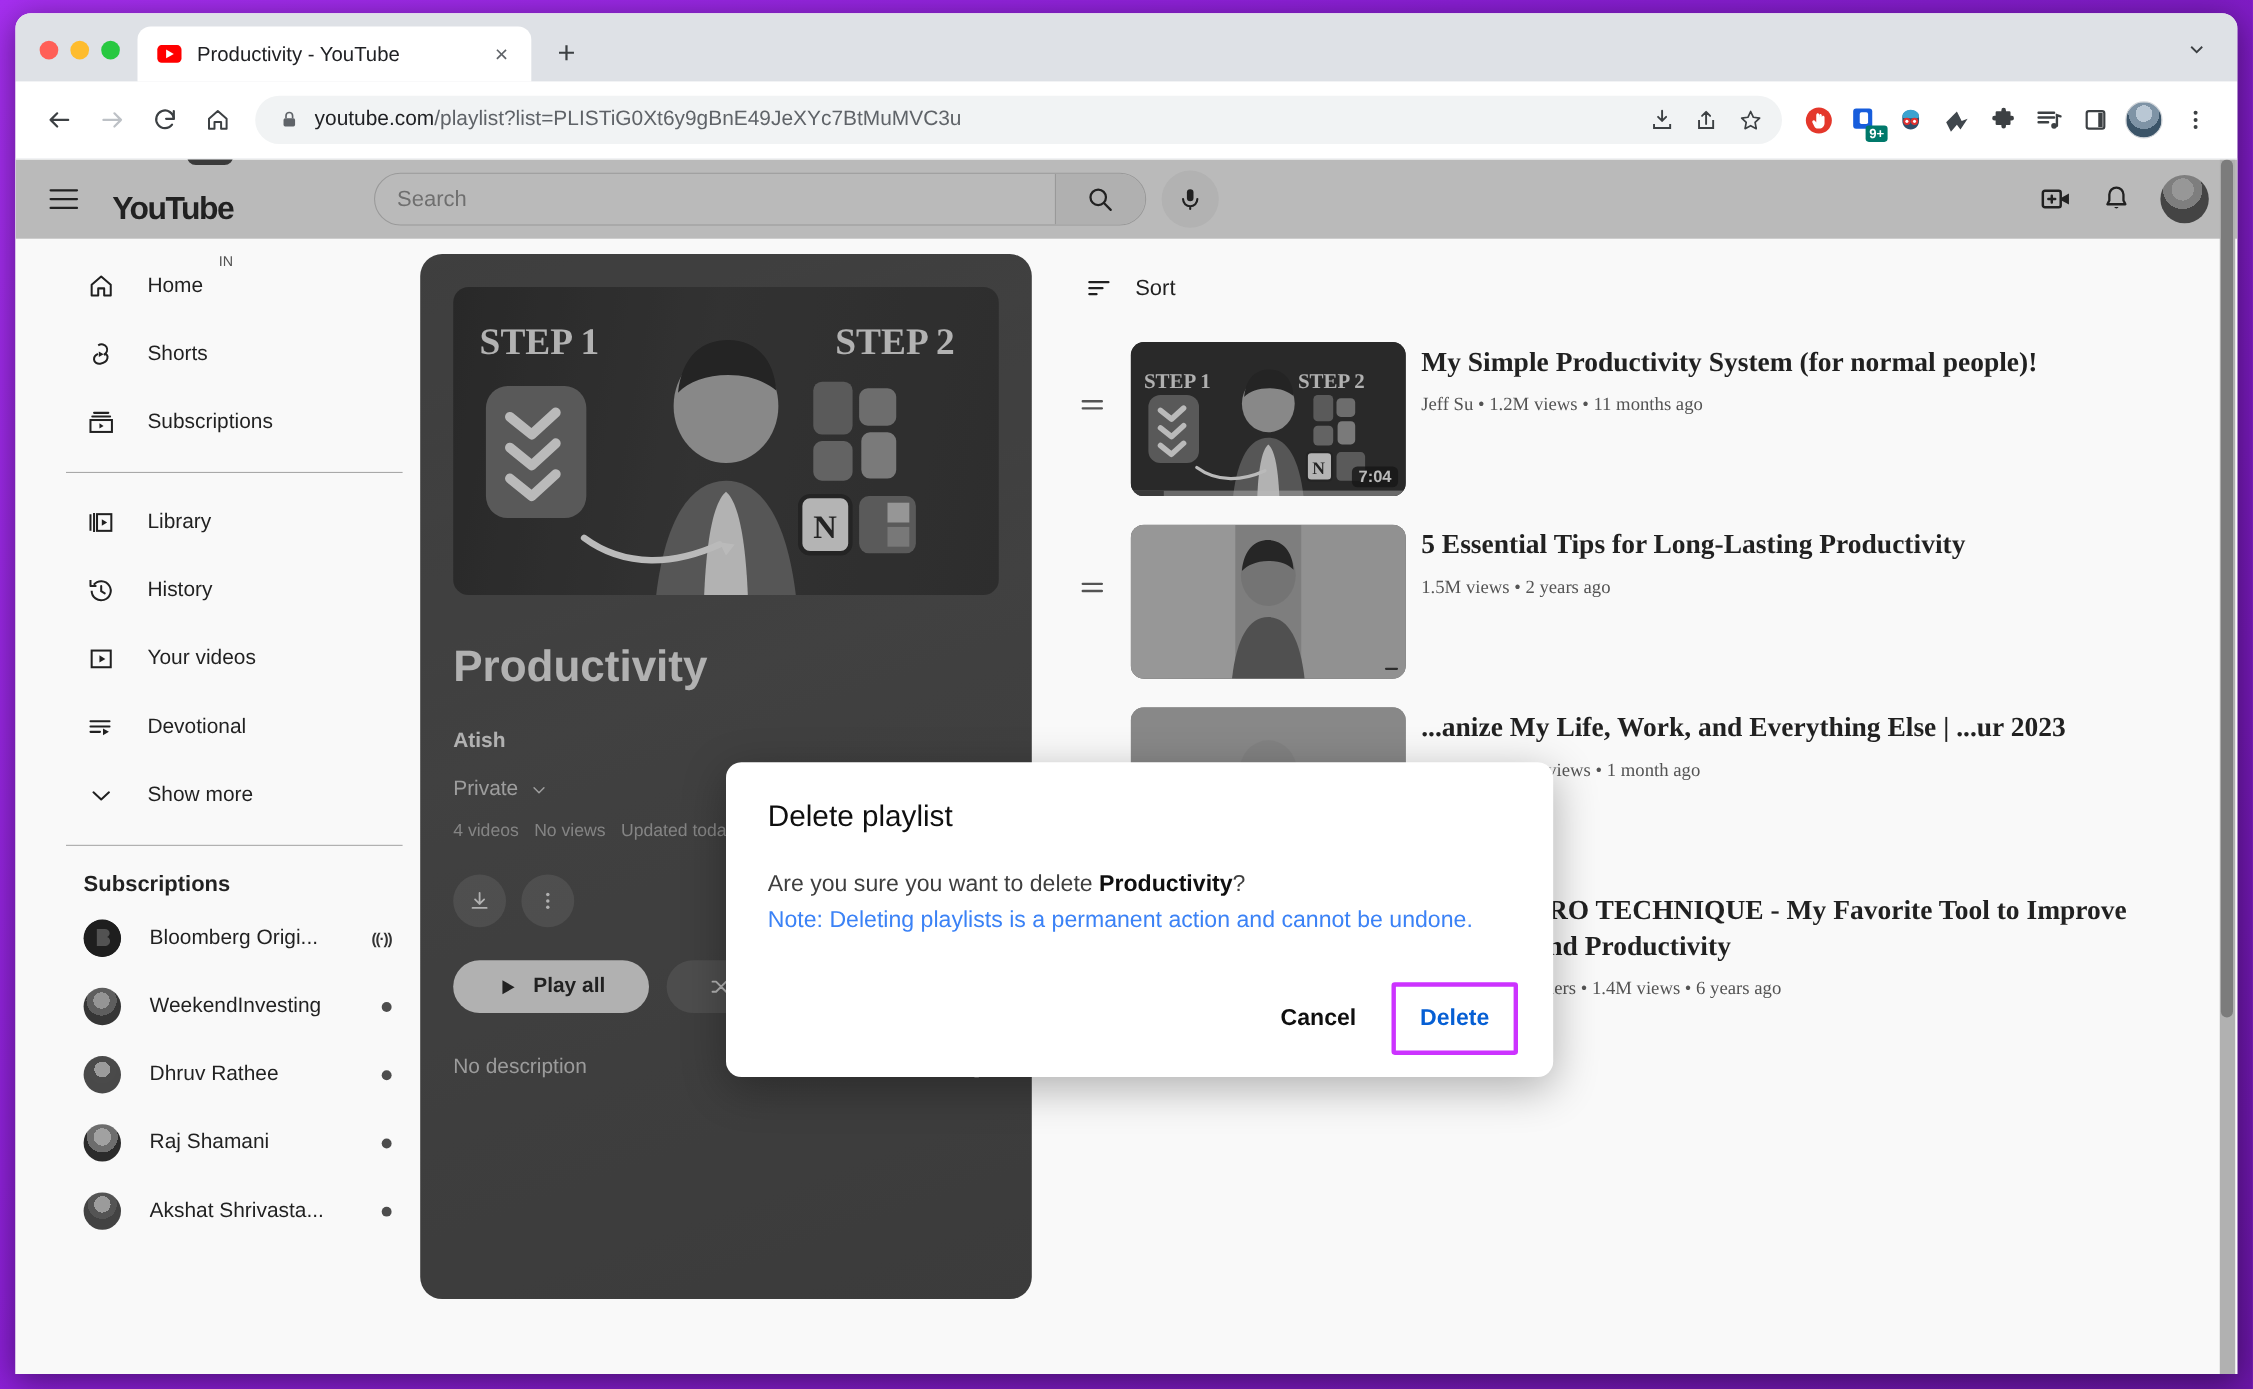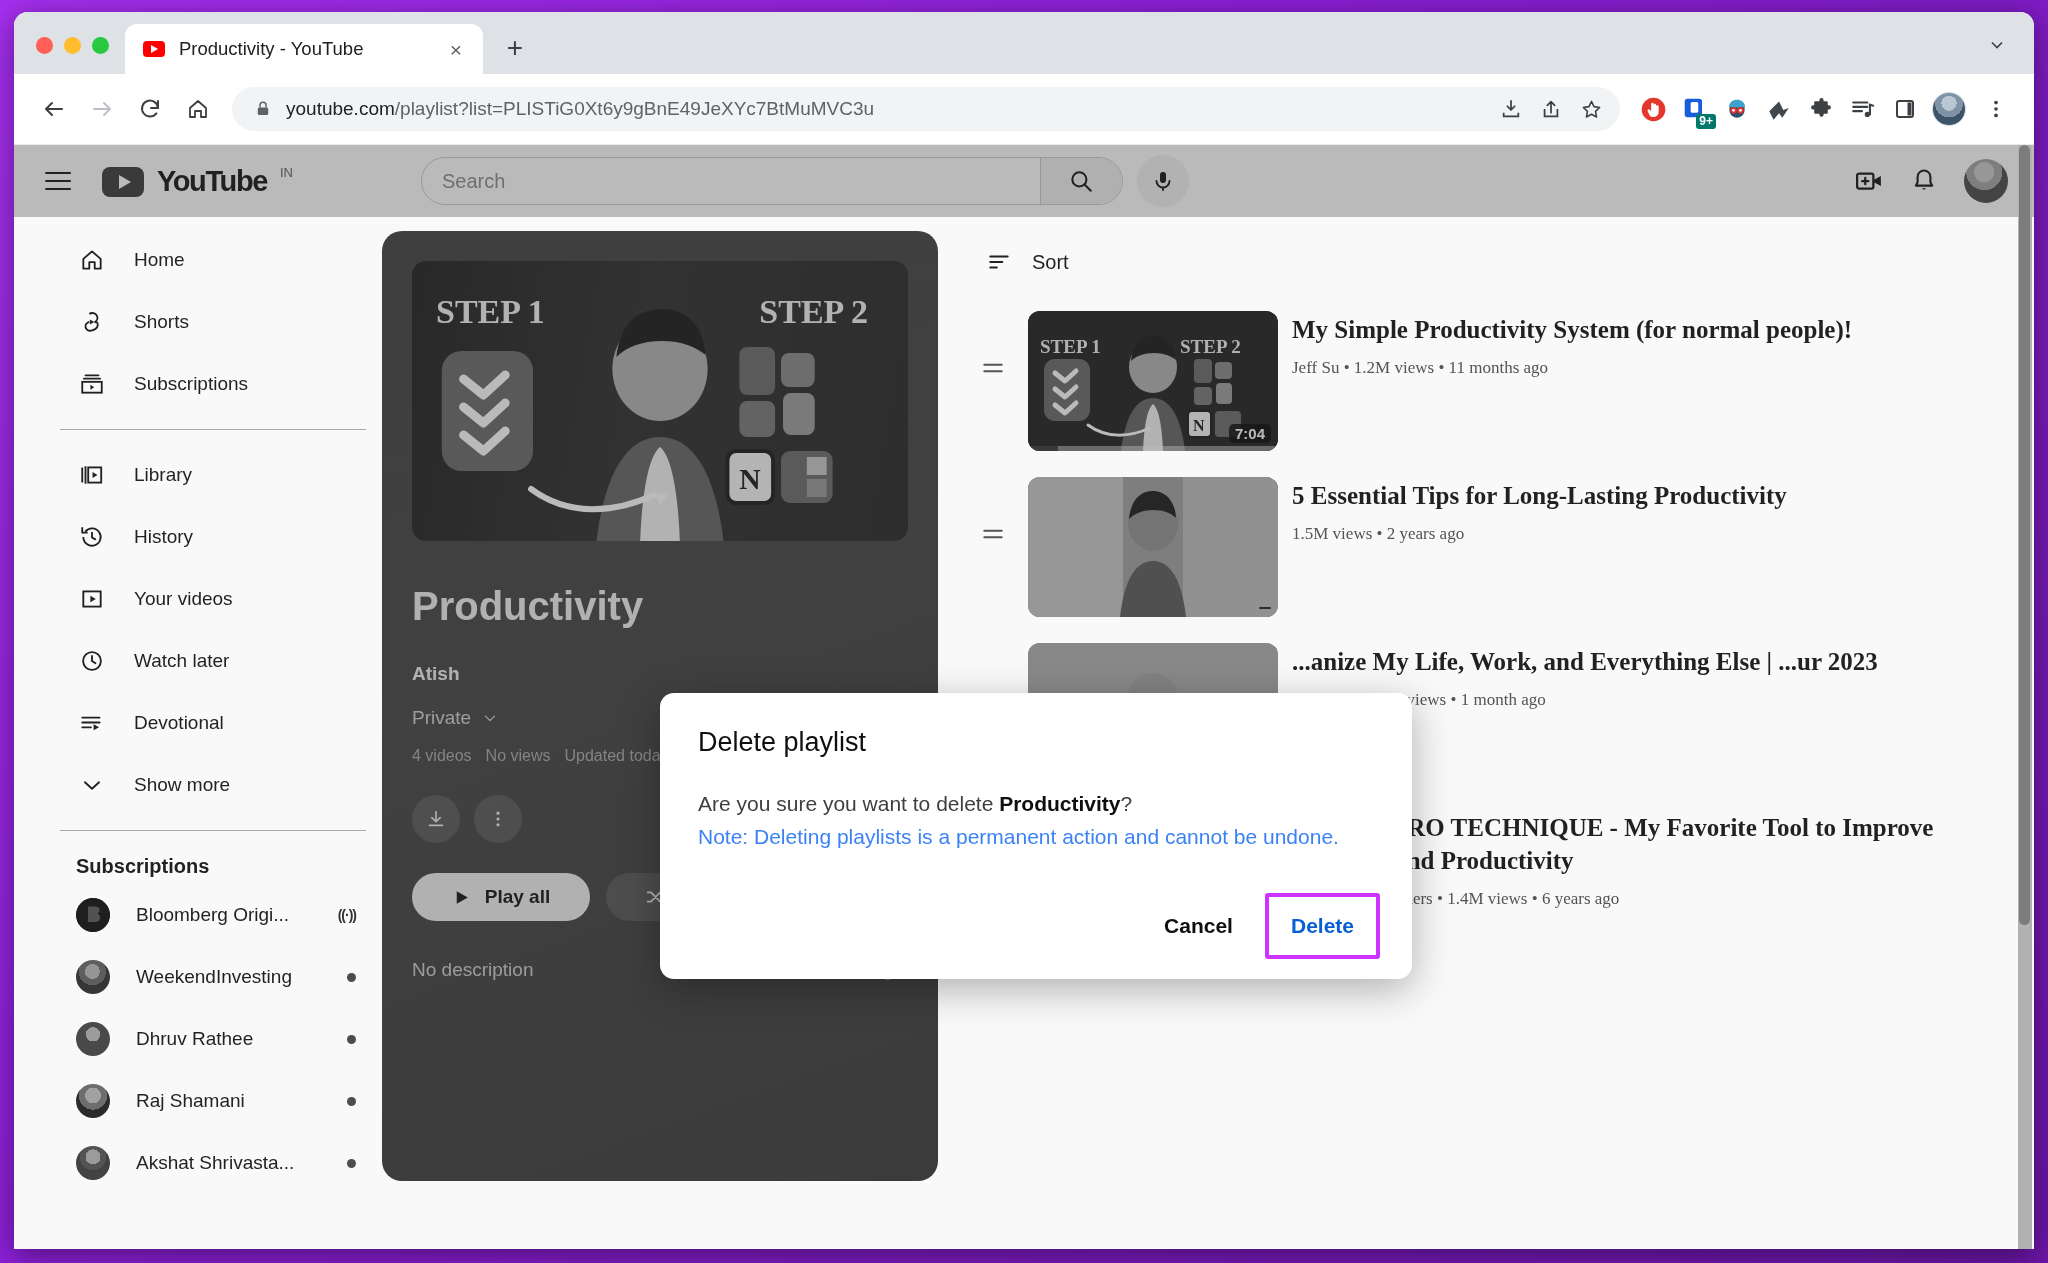--- a/index.html
+++ b/index.html
@@ -122,21 +122,21 @@
   }
   
   #yt-content { position: absolute; inset: 0; filter: grayscale(1) brightness(.78) contrast(.82); }
 
   #yt-header {
     height: 72px; display: flex; align-items: center;
     padding: 0 22px 0 20px; gap: 12px; background: #ffffff;
   }
   #hamburger { width: 48px; height: 48px; display:flex;flex-direction:column;justify-content:center;gap:6px; padding: 0 11px; }
   #hamburger span { display:block; height:2px; background:#0f0f0f; border-radius:1px; }
-  #yt-logo { display: flex; align-items: flex-start; gap: 13px; margin-left: 8px; }
+  #yt-logo { display: flex; align-items: flex-end; gap: 24px; margin-left: 8px; flex-direction: column; }
   .logo-mark { width: 42px; height: 30px; border-radius: 8px; background: #ff0000; position: relative; margin-top: 2px; }
   .logo-mark::after { content:""; position:absolute; left:17px; top:8px; border-left:12px solid #fff; border-top:7px solid transparent; border-bottom:7px solid transparent; }
   .logo-word { font-size: 29px; font-weight: 700; letter-spacing: -1.4px; color: #0f0f0f; line-height: 32px; }
   .logo-sup { font-size: 13px; color: #606060; line-height: 14px; margin-top: 1px; }
 
   #search-wrap { flex: 0 0 auto; display: flex; align-items: center; margin-left: 116px; gap: 14px; }
   #searchbox { width: 702px; height: 48px; display: flex; border: 1px solid #ccc; border-radius: 26px; overflow: hidden; background: #fff; }
   #search-input {
     flex: 1 1 auto; border: none; outline: none; background: transparent;
     padding: 0 20px; font-size: 20px; font-family: "Liberation Sans", sans-serif; color: #0f0f0f;
@@ -471,29 +471,20 @@
             <span class="side-label">History</span>
           </div>
           <div class="side-item">
             <span class="side-ic">
                   <svg width="26" height="26" viewBox="0 0 24 24">
                     <rect x="4" y="5" width="16" height="14" fill="none" stroke="currentColor" stroke-width="1.7"></rect>
                     <path d="M10.5 9l5 3-5 3z" fill="currentColor"></path>
                   </svg>
                 </span>
             <span class="side-label">Your videos</span>
-          </div>
-          <div class="side-item">
-            <span class="side-ic">
-                  <svg width="26" height="26" viewBox="0 0 24 24">
-                    <circle cx="12" cy="12" r="8.2" fill="none" stroke="currentColor" stroke-width="1.7"></circle>
-                    <path d="M12 7.3V12l3.2 2" fill="none" stroke="currentColor" stroke-width="1.7" stroke-linecap="round"></path>
-                  </svg>
-                </span>
-            <span class="side-label">Watch later</span>
           </div>
           <div class="side-item">
             <span class="side-ic">
                   <svg width="26" height="26" viewBox="0 0 24 24">
                     <path d="M3 7h16M3 11.5h16M3 16h8" stroke="currentColor" stroke-width="1.7" stroke-linecap="round"></path>
                     <path d="M13.5 13.2l5 2.8-5 2.8z" fill="currentColor"></path>
                   </svg>
                 </span>
             <span class="side-label">Devotional</span>
           </div>

